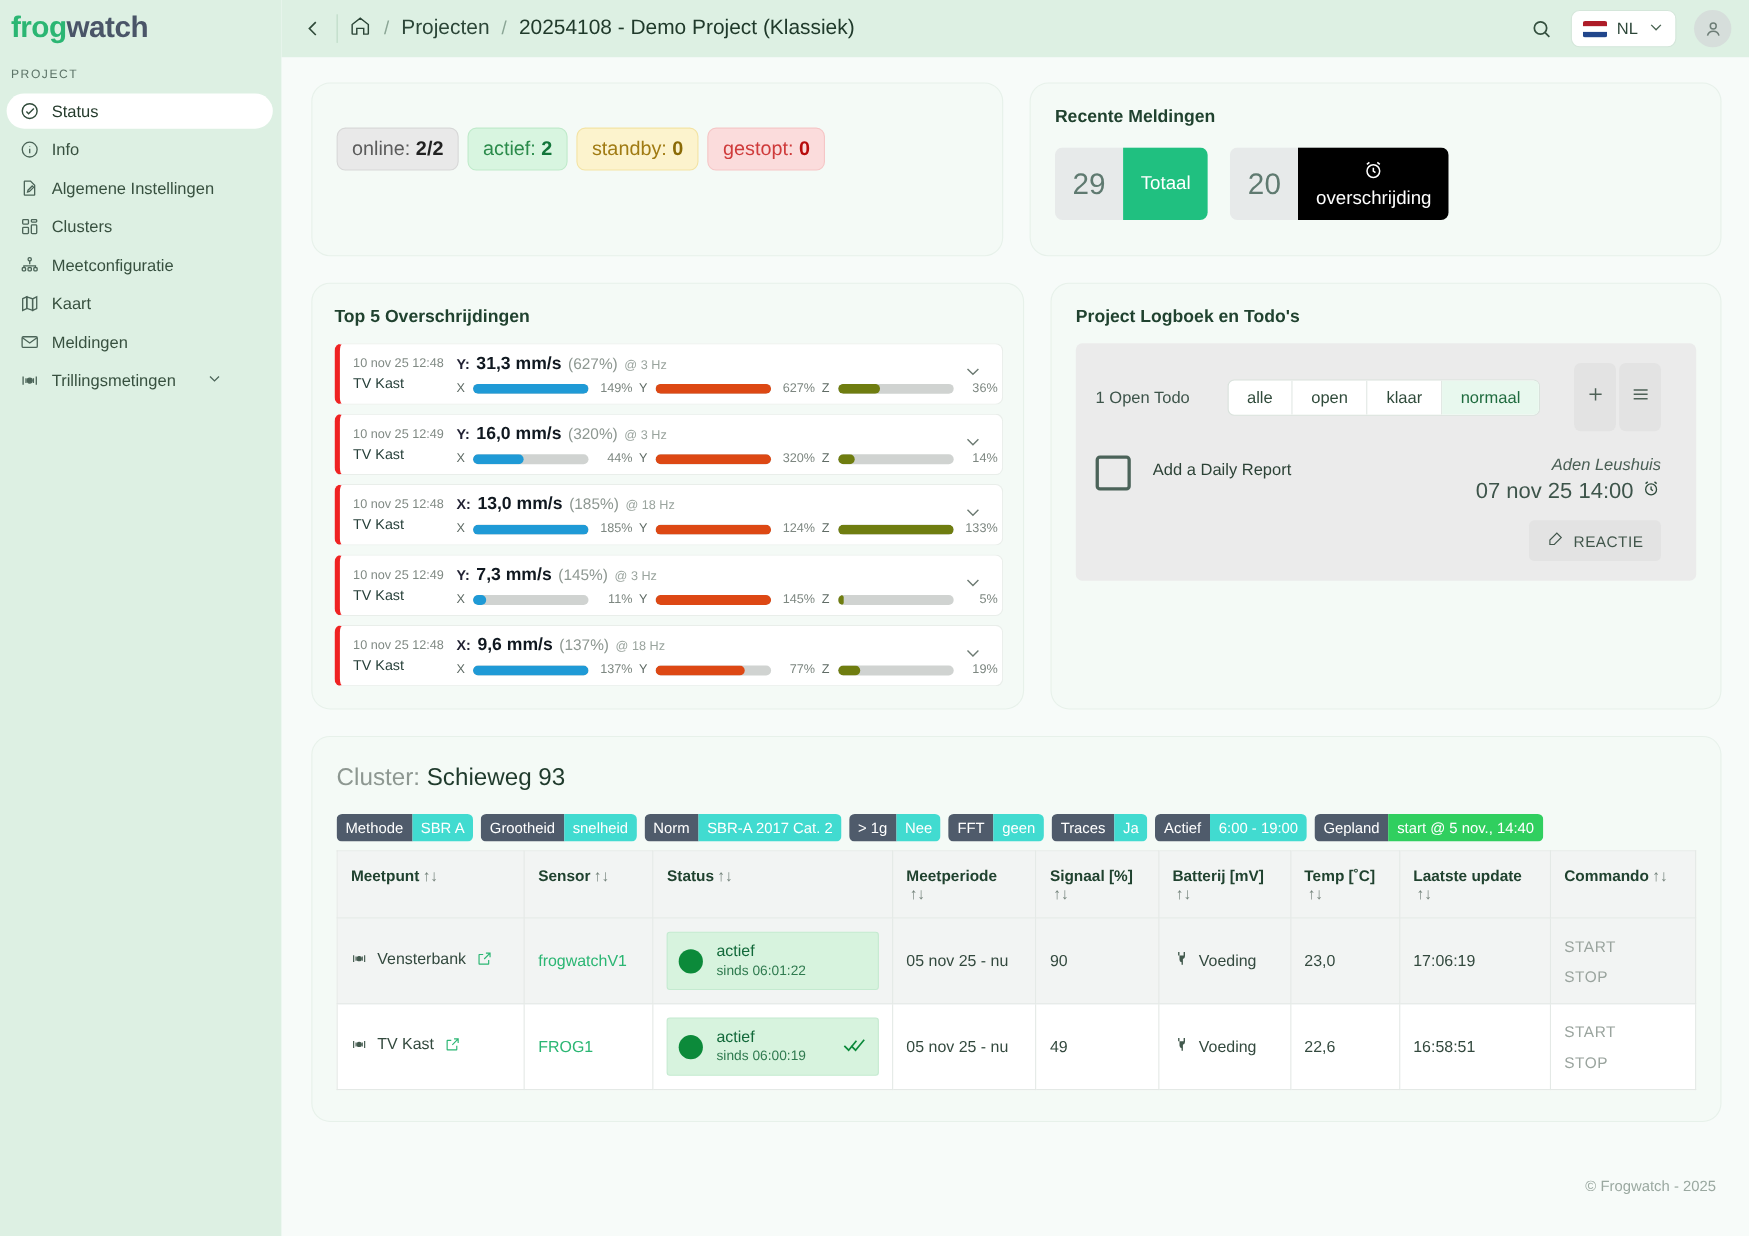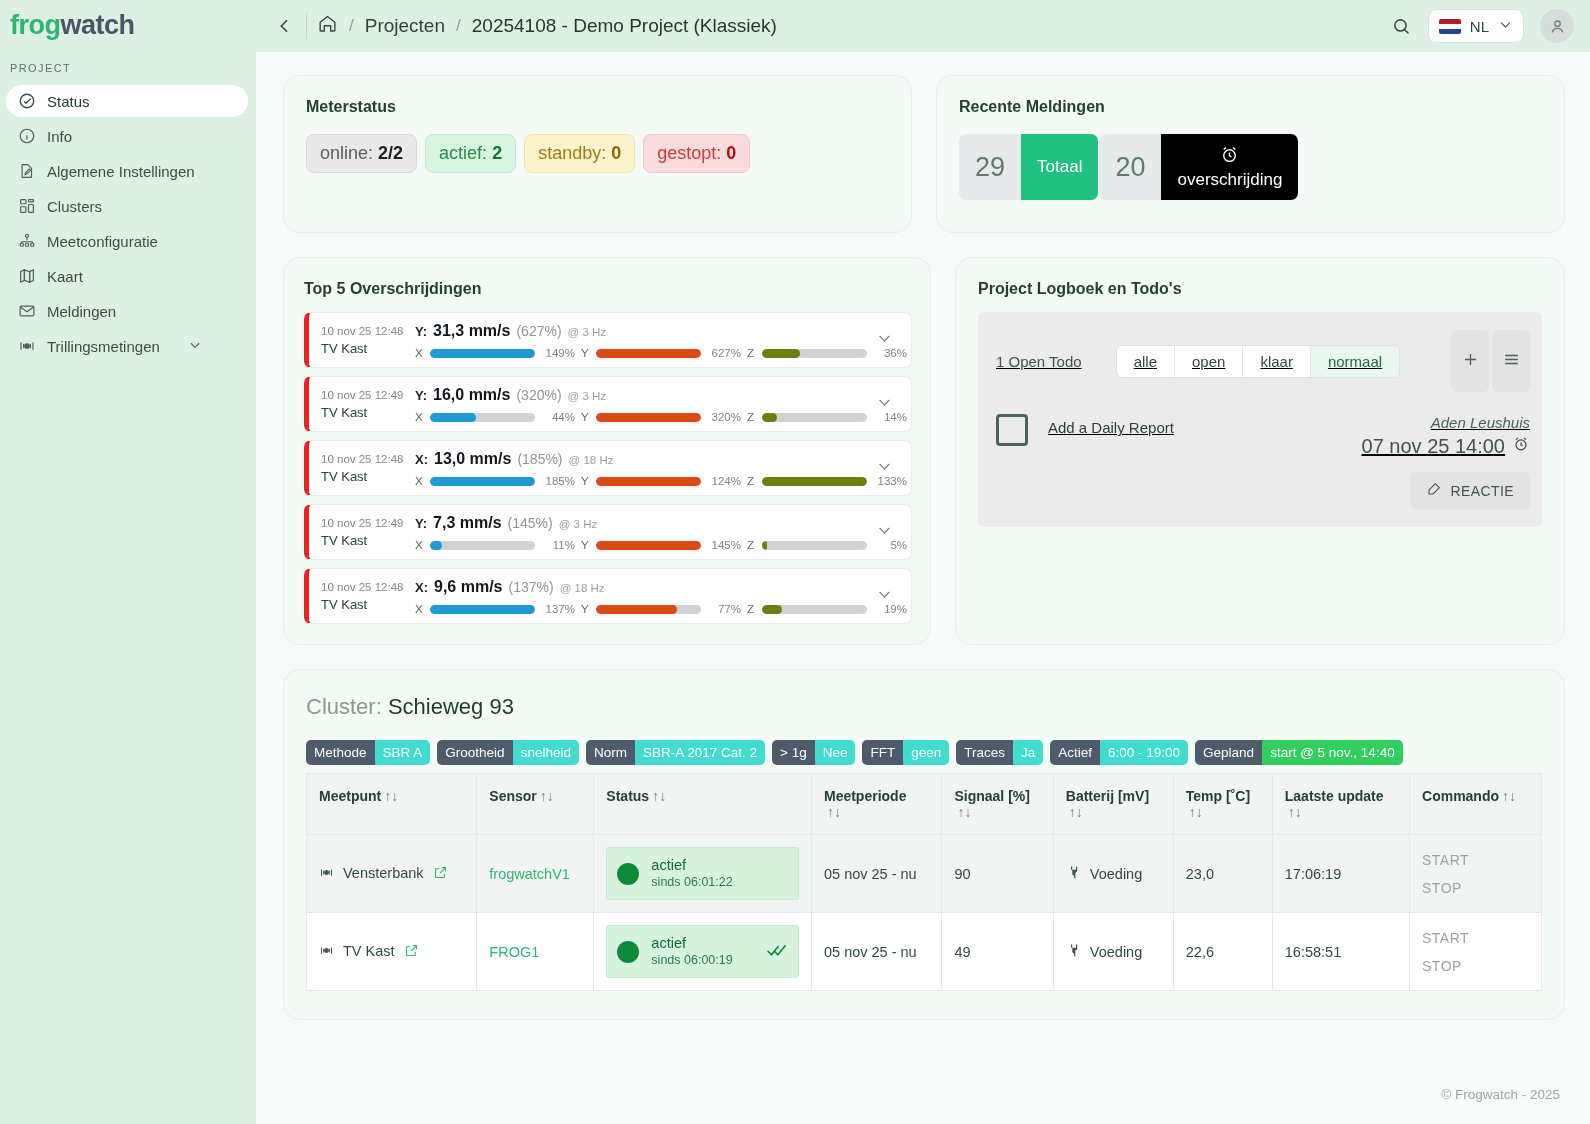--- a/index.html
+++ b/index.html
@@ -74,21 +74,21 @@
   .chip b { font-weight:700; }
   .chip.online { background:#e9e9e9; border-color:#d7d7d7; color:#5c5c5c;}
   .chip.online b { color:#222; }
   .chip.actief { background:#d8f5e0; border-color:#bfeaca; color:#2a8a4a;}
   .chip.actief b { color:#12753a; }
   .chip.standby { background:#fcf3cd; border-color:#f3e3a3; color:#a07b13;}
   .chip.standby b { color:#8a6a06; }
   .chip.gestopt { background:#fbdcdc; border-color:#f5c6c6; color:#cf3b3b;}
   .chip.gestopt b { color:#b80d0d; }
 
-  .stat-pairs { display:flex; gap:1px; margin-top:18px; }
+  .stat-pairs { display:flex; gap:20px; margin-top:18px; }
   .stat { display:flex; border-radius:7px; overflow:hidden; height:66px; }
   .stat .num {
     background:#e7eaea; color:#5f7a70; font-size:27px;
     display:flex; align-items:center; justify-content:center; padding:0 16px; min-width:54px;
   }
   .stat .lbl {
     display:flex; flex-direction:column; align-items:center; justify-content:center;
     padding:0 16px; color:#fff; font-size:17px;
   }
   .stat .lbl.green { background:#20c080; }
@@ -114,21 +114,21 @@
   .ov-hz { font-size:11.5px; color:#9aa49e; }
   .ov-l2 { display:flex; align-items:center; gap:6px; margin-top:5px; }
   .ax-l { font-size:11.5px; color:#5f6b65; width:9px; }
   .bar { width:105px; height:9px; border-radius:5px; background:#d0d3d1; overflow:hidden; }
   .bar i { display:block; height:9px; border-radius:5px; }
   .bpct { font-size:11.5px; color:#7d8781; width:34px; text-align:right; }
   .ov-chev { position:absolute; right:18px; top:50%; transform:translateY(-50%); color:#6c7a72; cursor:pointer; }
 
   
   .card-log { padding: 22px 22px 20px 22px; }
-  .log-panel { margin-top:14px; background:#ebebeb; border-radius:6px; padding:18px 12px 18px 18px;text-decoration:underline; }
+  .log-panel { margin-top:14px; background:#ebebeb; border-radius:6px; padding:18px 32px 18px 18px; }
   .log-top { display:flex; align-items:center; }
   .log-count { font-size:15px; color:#3d544a; }
   .seg { display:flex; margin-left:34px; border:1px solid #d9e2dc; border-radius:6px; overflow:hidden; background:#fff; }
   .seg div { padding:7px 17px; font-size:15px; color:#2f4a3a; border-right:1px solid #e2e8e4; cursor:pointer; }
   .seg div:last-child { border-right:none; }
   .seg div.on { background:#e8f8ee; color:#1f6b3e; }
   .log-actions { margin-left:auto; display:flex; gap:3px; }
   .sq-btn { width:38px; height:62px; background:#e3e3e3; border-radius:6px; display:flex; align-items:center; justify-content:center; color:#4e6157; cursor:pointer; }
   .todo { display:flex; margin-top:22px; }
   .tcheck { width:32px;height:32px;border:3px solid #4b6359;border-radius:4px;cursor:pointer;flex:0 0 32px; }
@@ -161,21 +161,21 @@
   .sensor-link { color:#2bb673; cursor:pointer; }
   .stat-cell { background:#d7f3de; border:1px solid #c4ead0; border-radius:3px; padding:9px 10px; display:flex; align-items:center; gap:12px; }
   .dot { width:22px;height:22px;border-radius:50%;background:#0c8a3a; flex:0 0 22px; }
   .st-txt .a { font-size:14.5px; color:#12693a; line-height:17px; }
   .st-txt .b { font-size:12.5px; color:#2f7a4f; line-height:16px; }
   .chk2 { margin-left:auto; color:#0d8a3c; }
   .cmd { display:flex; flex-direction:column; gap:12px; color:#9aa49e; font-size:14px; letter-spacing:0.5px; }
   .cmd span { cursor:pointer; }
   .bat { display:flex; align-items:center; gap:9px; }
 
-  .footer { position:absolute; right:30px; bottom:22px; font-size:13.5px; color:#9aa8a0; }
+  .footer { position:absolute; right:30px; bottom:38px; font-size:13.5px; color:#9aa8a0; }
 </style>
 </head>
 <body>
 
 <div class="app">
 
   <aside class="sidebar">
     <div class="logo-wrap">
       <div class="logo">
         <span class="g1">f</span><span class="g1">rog</span><span class="g2">watch</span>
@@ -311,21 +311,20 @@
               <path d="M5.4 19.4c.8-3.3 3.4-5 6.6-5s5.8 1.7 6.6 5"></path>
             </svg>
         </div>
       </div>
     </div>
 
     <div class="content">
 
       <div class="row">
         <div class="card card-ms">
-          <div class="card-title">Meterstatus</div>
           <div class="chips">
             <div class="chip online">
               <span>online:</span>
               <b>2/2</b>
             </div>
             <div class="chip actief">
               <span>actief:</span>
               <b>2</b>
             </div>
             <div class="chip standby">

